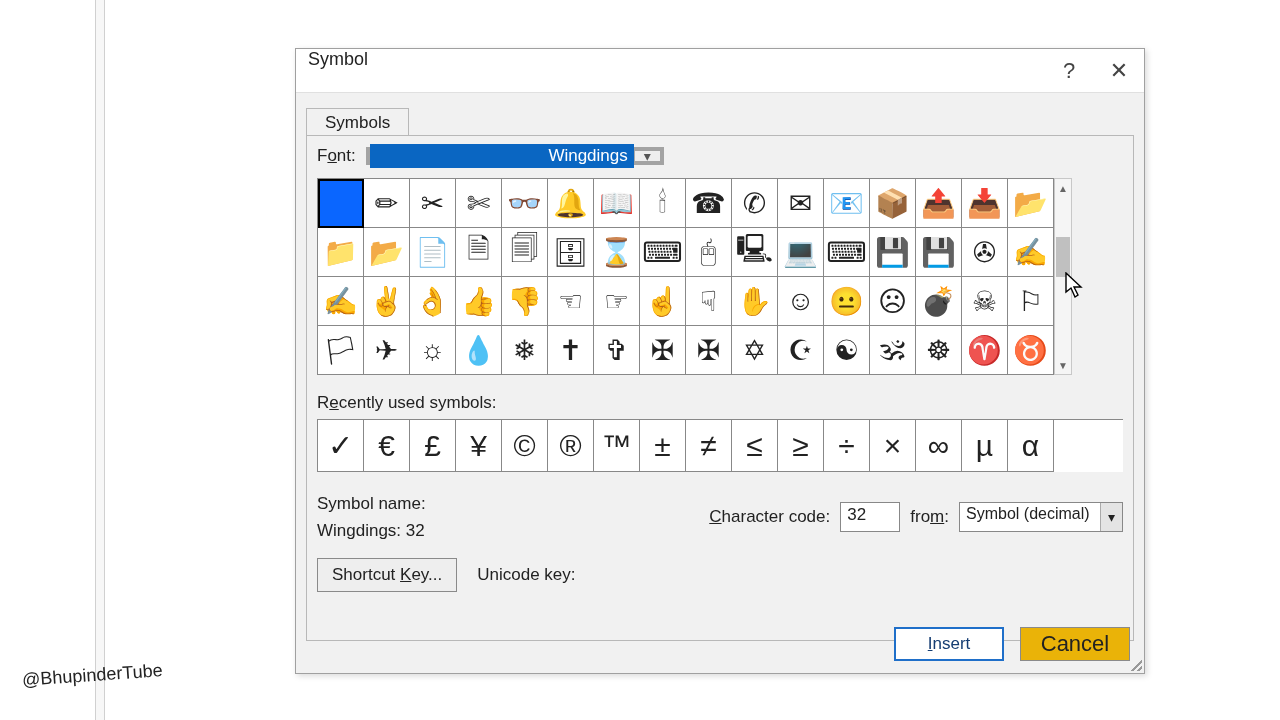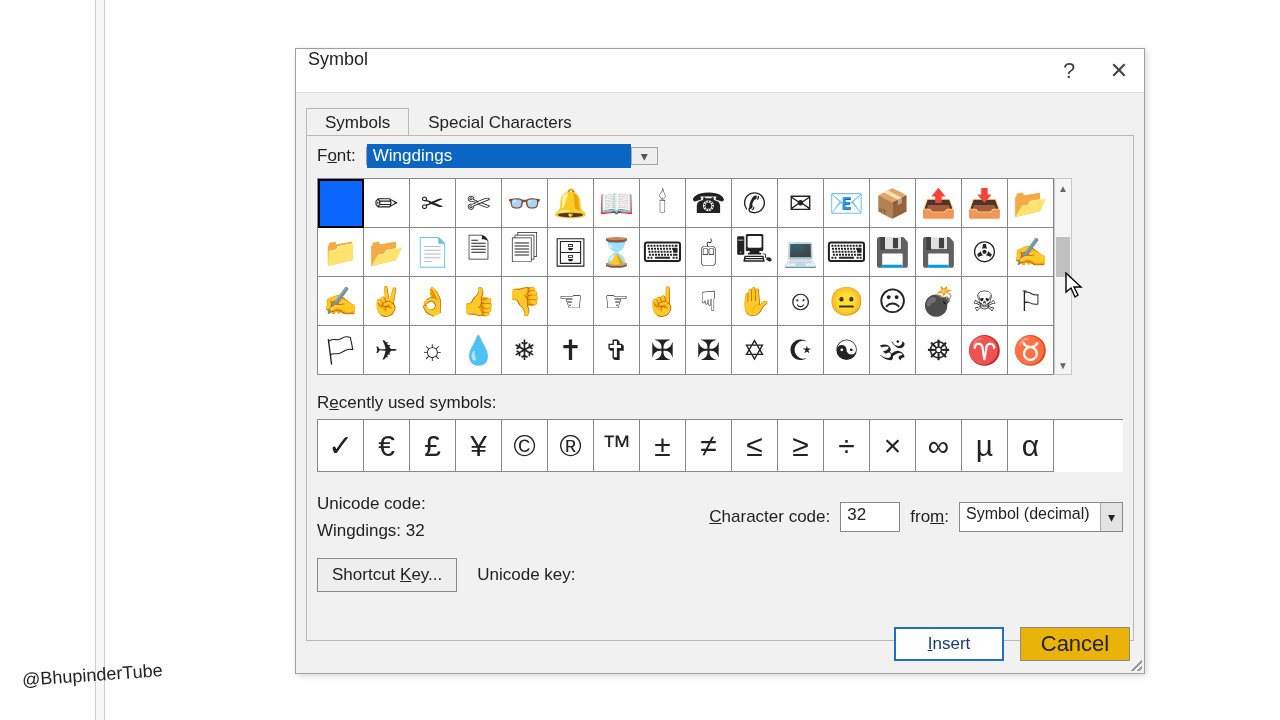--- a/index.html
+++ b/index.html
@@ -67,22 +67,22 @@
     padding: 10px 10px 14px 10px;
     height: 506px;
     position: relative;
     background: #f1f1f1;
   }
   .row { display:flex; align-items:center; gap:6px; }
   .label { font-size:17px; }
   .underline-key { text-decoration: underline; }
   .font-combo {
     display:flex; align-items:center;
-    border:1px solid #a3a3a3; background:#fff;
-    height:18px; margin-left:4px;
+    border:4px solid #a3a3a3; background:#fff;
+    height:18px; margin-left:4px;text-align:right;
   }
   .font-combo .val {
     width:264px; padding:2px 6px; font-size:17px;
     background:#0a66c2; color:#fff;
   }
   .font-combo .dd {
     width:26px; height:100%; display:flex;align-items:center;justify-content:center;
     border-left:1px solid #aaa; background:#eee; color:#555;
   }
 
@@ -182,21 +182,20 @@
     <div class="tb-btn">
         <span>?</span>
       </div>
     <div class="tb-btn">
         <span>✕</span>
       </div>
   </div>
 
   <div class="tabs-row">
     <div class="tab active"><span>Symbols</span></div>
-    <div class="tab"><span>Special Characters</span></div>
   </div>
 
   <div class="tab-panel">
 
     <div class="row">
       <span class="label"><span>F</span><span class="underline-key">o</span><span>nt:</span></span>
       <div class="font-combo">
         <span class="val">Wingdings</span>
         <span class="dd">▾</span>
       </div>
@@ -292,21 +291,21 @@
         <div class="cell">≥</div>
         <div class="cell">÷</div>
         <div class="cell">×</div>
         <div class="cell">∞</div>
         <div class="cell">µ</div>
         <div class="cell">α</div>
       </div>
 
     <div class="info-row">
       <div class="info-left">
-        <div>Unicode code:</div>
+        <div>Symbol name:</div>
         <div>Wingdings: 32</div>
       </div>
       <span class="cc-label"><span></span><span class="underline-key">C</span><span>haracter code:</span></span>
       <div class="cc-input"><span>32</span></div>
       <span class="from-label"><span>fro</span><span class="underline-key">m</span><span>:</span></span>
       <div class="from-combo">
         <span class="v">Symbol (decimal)</span>
         <span class="dd">▾</span>
       </div>
     </div>

